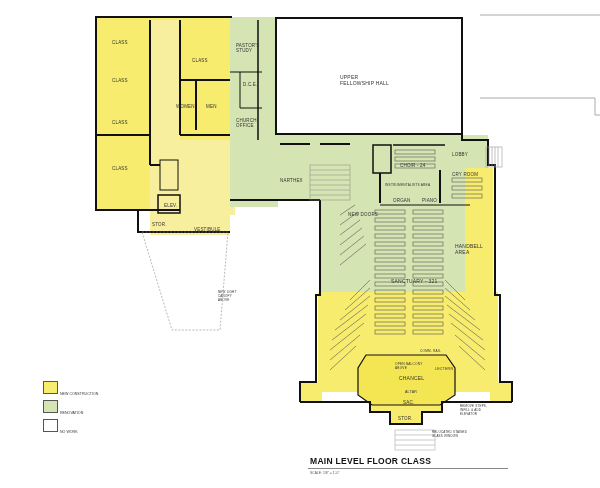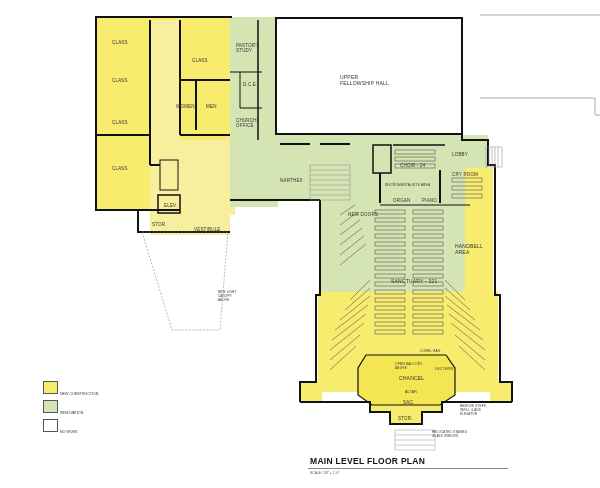--- a/index.html
+++ b/index.html
@@ -230,15 +230,15 @@
 
 <div>
   <div class="legend-swatch" style="left: 43px; top: 381px; background: rgb(247, 236, 110);"></div>
   <span class="legend-text" style="left:60px;top:392px">NEW CONSTRUCTION</span>
   <div class="legend-swatch" style="left: 43px; top: 400px; background: rgb(212, 228, 178);"></div>
   <span class="legend-text" style="left:60px;top:411px">RENOVATION</span>
   <div class="legend-swatch" style="left: 43px; top: 419px; background: rgb(255, 255, 255);"></div>
   <span class="legend-text" style="left:60px;top:430px">NO WORK</span>
 </div>
 
-<span class="title">MAIN LEVEL  FLOOR PLAN</span>
+<span class="title">MAIN LEVEL  FLOOR CLASS</span>
 <div class="title-rule"></div>
 <span class="scale">SCALE: 1/8" = 1'-0"</span>
 
 </body></html>

